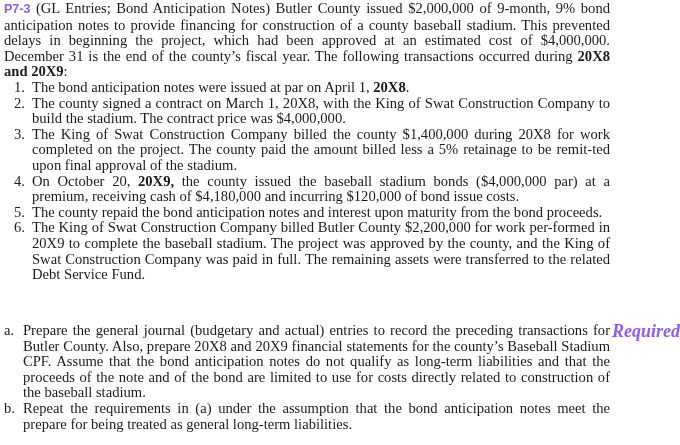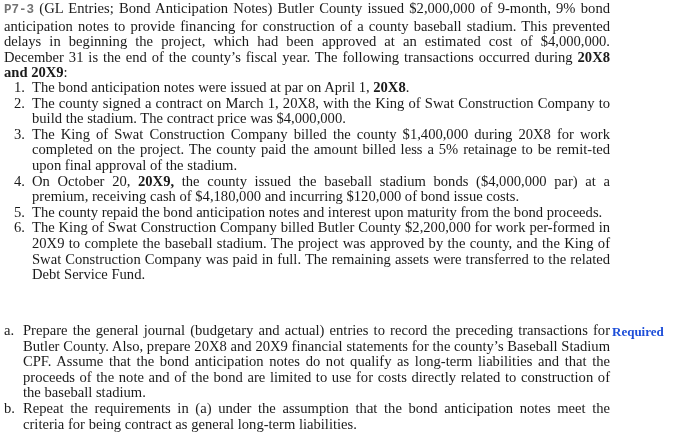--- a/index.html
+++ b/index.html
@@ -9,43 +9,43 @@
     color: #1a1a1a;
     font-size: 14.6px;
     line-height: 15.6px;
     position: relative;
   }
   .intro {
     position: absolute; left: 4px; top: 1px; width: 606px;
     text-align: justify;
   }
   .pid {
-    font-family: Liberation Mono, monospace;
-    font-weight: bold; color: #737373; font-size: 12.5px;
+    font-family: Liberation Sans, sans-serif;
+    font-weight: bold; color: #8b5cf6; font-size: 12.5px;
   }
   b { font-weight: bold; }
   ol.tx {
     position: absolute; left: 14px; top: 80px; width: 596px;
     margin: 0; padding: 0; list-style: none;
   }
   ol.tx li, ol.req li {
     position: relative; padding-left: 18px; text-align: justify;
   }
   .num {
     position: absolute; left: 0; top: 0;
   }
   ol.req {
     position: absolute; left: 4px; top: 323px; width: 606px;
     margin: 0; padding: 0; list-style: none;
   }
   ol.req li { padding-left: 19px; }
   .required {
     position: absolute; left: 612px; top: 324px;
-    font-weight: bold; color: #1d4ed8;
-    font-size: 13px;
+    font-style: italic; font-weight: bold; color: #8b5cf6;
+    font-size: 18px;
   }
 </style>
 </head>
 <body>
 
 <div class="intro">
   <span class="pid">P7-3</span>
   <span>(GL Entries; Bond Anticipation Notes)</span><span> Butler County issued $2,000,000 of 9-month, 9% bond anticipation notes to provide financing for construction of a county baseball stadium. This prevented delays in beginning the project, which had been approved at an estimated cost of $4,000,000. December 31 is the end of the county’s fiscal year. The following transactions occurred during </span><b>20X8 and 20X9</b><span>:</span>
 </div>
 
@@ -78,15 +78,15 @@
 
 <div class="required">Required</div>
 
 <ol class="req">
   <li>
     <span class="num">a.</span>
     <span>Prepare the general journal (budgetary and actual) entries to record the preceding transactions for Butler County. Also, prepare 20X8 and 20X9 financial statements for the county’s Baseball Stadium CPF. Assume that the bond anticipation notes do not qualify as long-term liabilities and that the proceeds of the note and of the bond are limited to use for costs directly related to construction of the baseball stadium.</span>
   </li>
   <li>
     <span class="num">b.</span>
-    <span>Repeat the requirements in (a) under the assumption that the bond anticipation notes meet the criteria for being contract as general long-term liabilities.</span>
+    <span>Repeat the requirements in (a) under the assumption that the bond anticipation notes meet the prepare for being treated as general long-term liabilities.</span>
   </li>
 </ol>
 
 </body></html>

